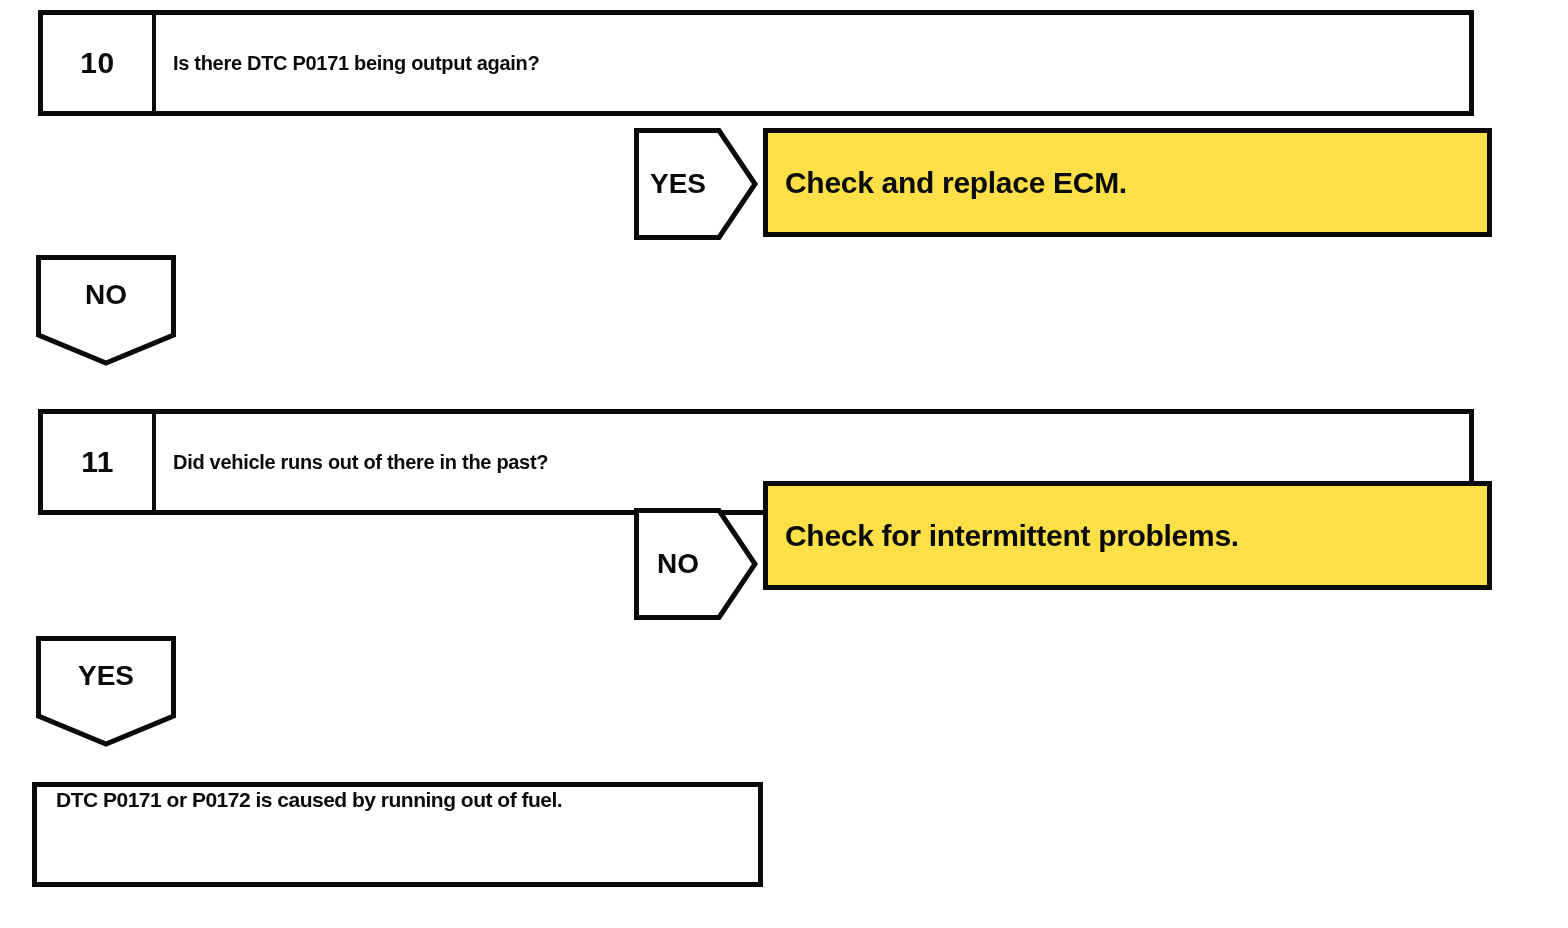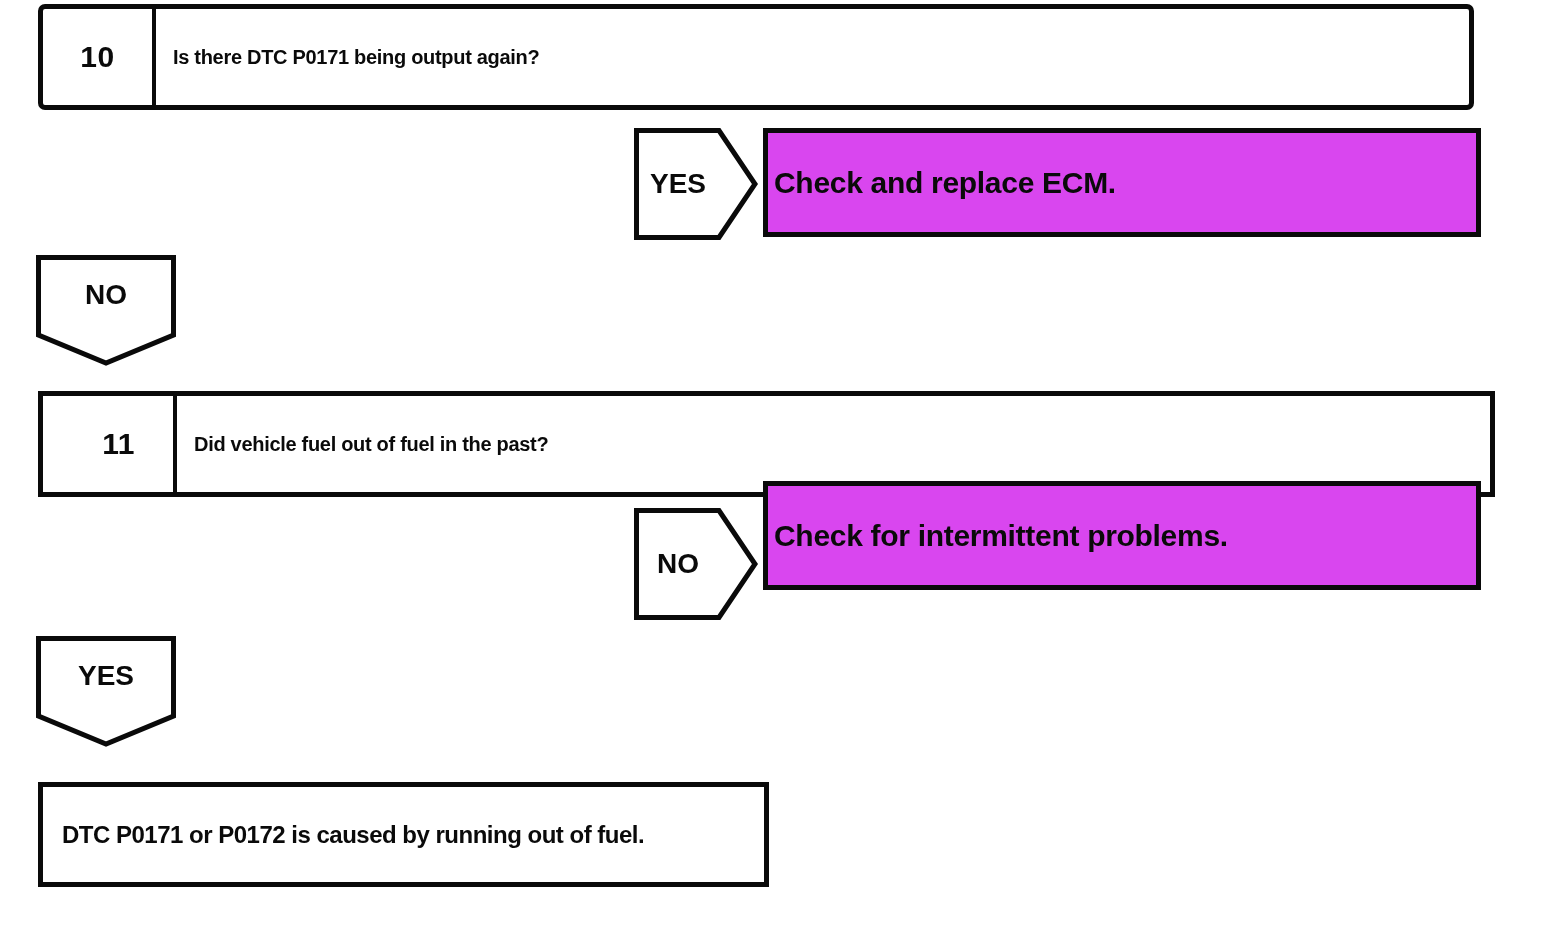--- a/index.html
+++ b/index.html
@@ -21,22 +21,22 @@
   .qbox {
     position: absolute;
     left: 38px;
     width: 1426px;
     height: 96px;
     border: 5px solid #0a0a0a;
     display: flex;
     align-items: stretch;
     background: #ffffff;
   }
-  .qbox.step-10 { top: 4px; border-radius: 7px; }
-  .qbox.step-11 { top: 391px; padding-left: 21px; }
+  .qbox.step-10 { top: 10px; }
+  .qbox.step-11 { top: 409px; }
   .qnum {
     width: 109px;
     border-right: 4px solid #0a0a0a;
     display: flex;
     align-items: center;
     justify-content: center;
     font-size: 30px;
     letter-spacing: 0.5px;
     flex: 0 0 auto;
   }
@@ -87,39 +87,38 @@
   }
   
   .action-box {
     position: absolute;
     left: 763px;
     width: 702px;
     height: 99px;
     border: 5px solid #0a0a0a;
     display: flex;
     align-items: center;
-    padding-left: 6px;
+    padding-left: 17px;
     font-size: 30px;
     letter-spacing: -0.3px;
-    background: #d946ef;
+    background: #fde047;
     white-space: nowrap;
   }
   
   .result-box {
     position: absolute;
-    left: 38px;
+    left: 32px;
     top: 782px;
     width: 692px;
     height: 95px;
     border: 5px solid #0a0a0a;
     display: flex;
-    align-items: center;
     padding-left: 19px;
     padding-right: 10px;
-    font-size: 24px;
+    font-size: 21px;
     letter-spacing: -0.5px;
     line-height: 1.25;
     background: #ffffff;
   }
 </style>
 </head>
 <body>
 
 <div class="canvas">
 
@@ -139,21 +138,21 @@
 
   <div class="tag-down" style="left:36px; top:255px;">
     <svg width="140" height="112" viewBox="0 0 140 112">
       <polygon points="2.5,2.5 137.5,2.5 137.5,80 70,108 2.5,80" fill="#ffffff" stroke="#0a0a0a" stroke-width="5"></polygon>
     </svg>
     <span class="tag-label">NO</span>
   </div>
 
   <div class="qbox step-11">
     <div class="qnum">11</div>
-    <div class="qtext">Did vehicle fuel out of fuel in the past?</div>
+    <div class="qtext">Did vehicle runs out of there in the past?</div>
   </div>
 
   <div class="tag-right" style="left:634px; top:508px;">
     <svg width="124" height="112" viewBox="0 0 124 112">
       <polygon points="2.5,2.5 85,2.5 121,56 85,109.5 2.5,109.5" fill="#ffffff" stroke="#0a0a0a" stroke-width="5"></polygon>
     </svg>
     <span class="tag-label">NO</span>
   </div>
 
   <div class="action-box" style="top:481px;">Check for intermittent problems.</div>

